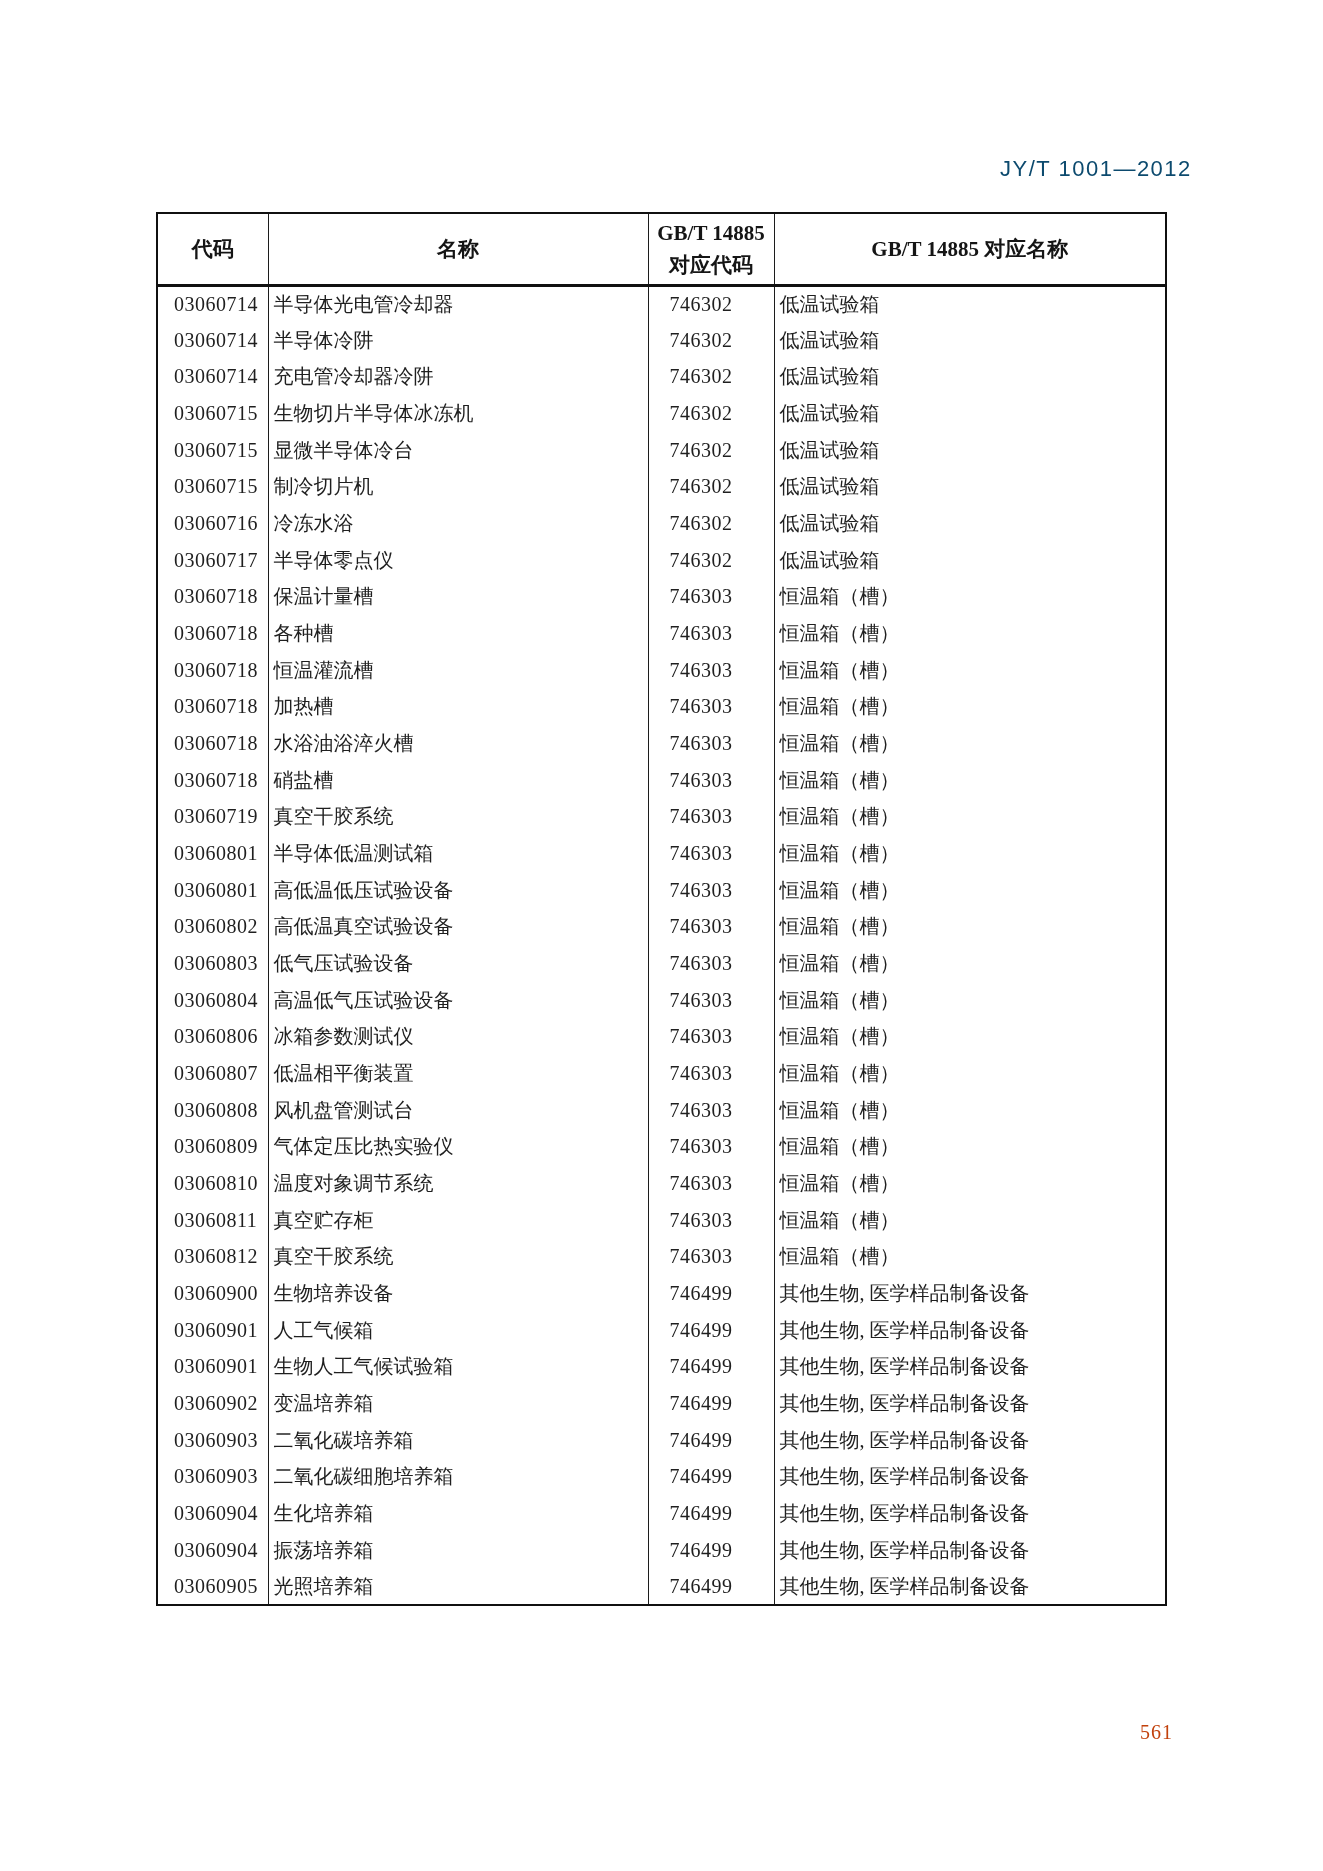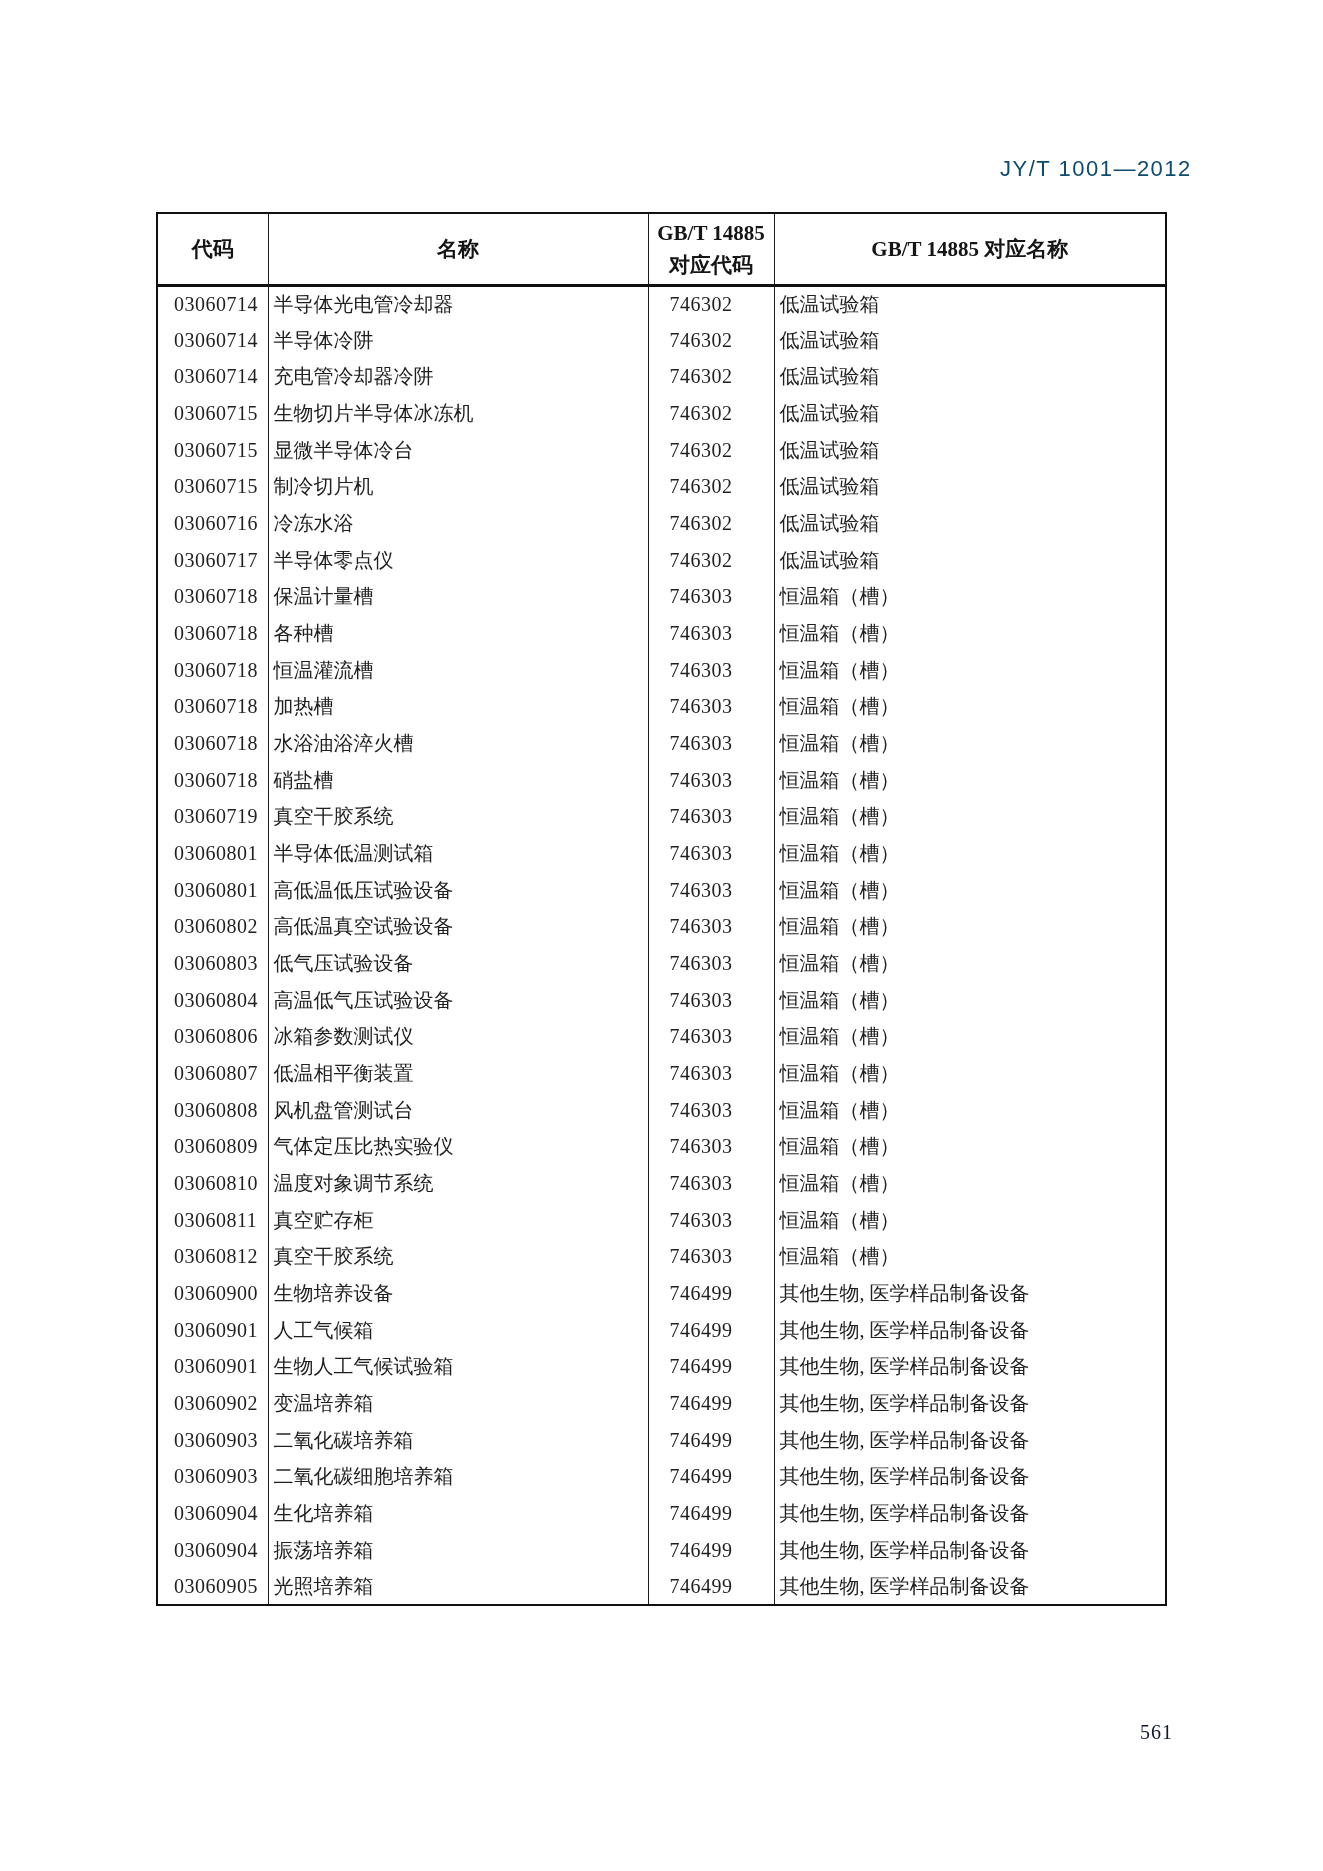--- a/index.html
+++ b/index.html
@@ -74,21 +74,21 @@
   }
   table.code-table td.cell-gbt-code {
     padding-left: 21px;
     letter-spacing: 0.5px;
   }
   .page-number {
     position: absolute;
     top: 1721px;
     left: 1140px;
     font-size: 20px;
-    color: #0f172a;
+    color: #c2410c;
     letter-spacing: 1px;
   }
 </style>
 </head>
 <body>
 
 <div class="doc-number">JY/T 1001—2012</div>
 
 <table class="code-table">
   <colgroup>

